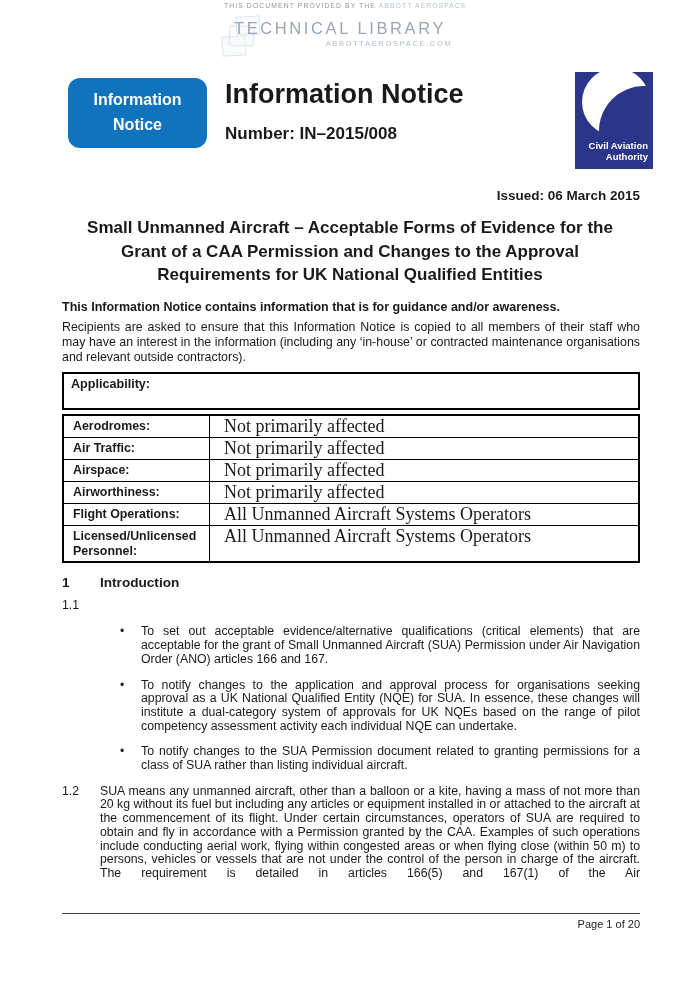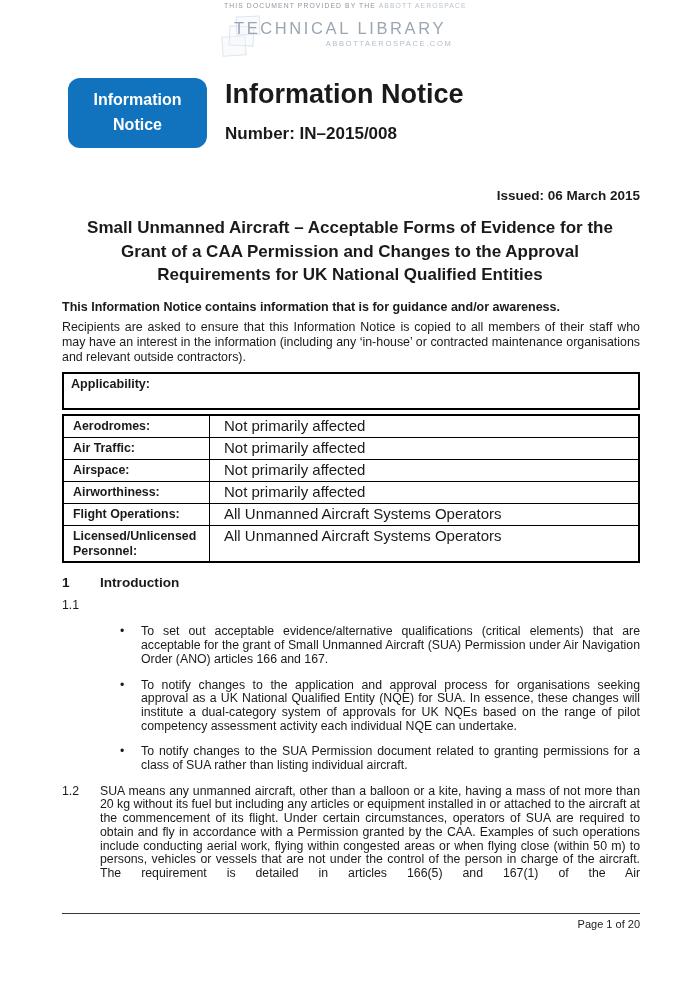--- a/index.html
+++ b/index.html
@@ -60,21 +60,21 @@
   
   .tbl-header {
     position: absolute; top: 372px; left: 62px; width: 578px; height: 38px;
     border: 2px solid #000; padding: 3px 7px;
     font-size: 12.6px; font-weight: bold;
   }
   .tbl-rows { position: absolute; top: 414px; left: 62px; width: 578px; border: 2px solid #000; }
   .trow { display: grid; grid-template-columns: 146px 1fr; border-top: 1.6px solid #000; }
   .trow:first-child { border-top: none; }
   .tlabel { border-right: 1.6px solid #000; padding: 3px 9px; font-size: 12.4px; font-weight: bold; line-height: 14.5px; min-height: 21px; }
-  .tvalue { padding: 3px 7px 3px 14px; font-size: 15px; line-height: 14.5px; }
+  .tvalue { padding: 3px 7px 3px 14px; font-size: 18px; line-height: 14.5px; font-family: Liberation Serif, serif; }
   .trow-last .tlabel, .trow-last .tvalue { min-height: 34px; }
 
   
   .body-flow { position: absolute; top: 576px; left: 62px; width: 578px; font-size: 12.3px; line-height: 13.7px; }
   .num-row { display: flex; }
   .num-col { flex: 0 0 38px; }
   .sec-heading { font-size: 13.6px; font-weight: bold; margin-bottom: 9px; }
   .sec-heading .num-col { flex: 0 0 38px; }
   .p11 { margin-bottom: 13px; }
   .bullets { margin-left: 58px; }
@@ -109,20 +109,28 @@
   <div class="badge">
     <div>Information</div>
     <div>Notice</div>
   </div>
 
   <div class="hdr-center">
     <div class="hdr-doctype">Information Notice</div>
     <div class="hdr-number">Number: IN–2015/008</div>
   </div>
 
+  <div class="caa-logo">
+    <div class="c-white"></div>
+    <div class="c-navy"></div>
+    <div class="c-text">
+      <div>Civil Aviation</div>
+      <div>Authority</div>
+    </div>
+  </div>
 
   <div class="issued">Issued: 06 March 2015</div>
 
   <div class="doc-title">Small Unmanned Aircraft – Acceptable Forms of Evidence for the Grant of a CAA Permission and Changes to the Approval Requirements for UK National Qualified Entities</div>
 
   <div class="guidance">This Information Notice contains information that is for guidance and/or awareness.</div>
   <div class="recipients">Recipients are asked to ensure that this Information Notice is copied to all members of their staff who may have an interest in the information (including any ‘in-house’ or contracted maintenance organisations and relevant outside contractors).</div>
 
   <div class="tbl-header">Applicability:</div>
   <div class="tbl-rows">

